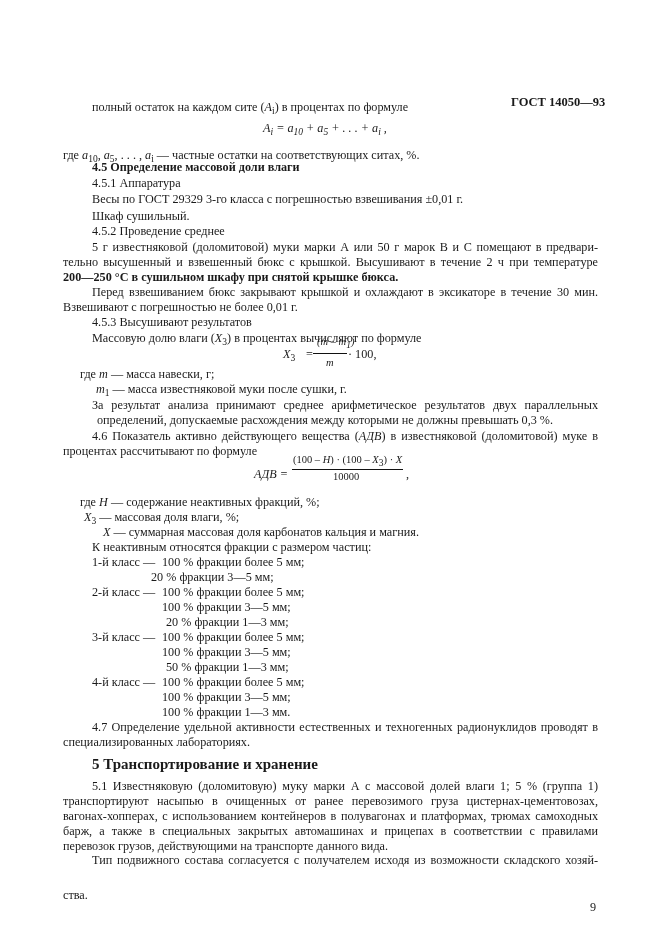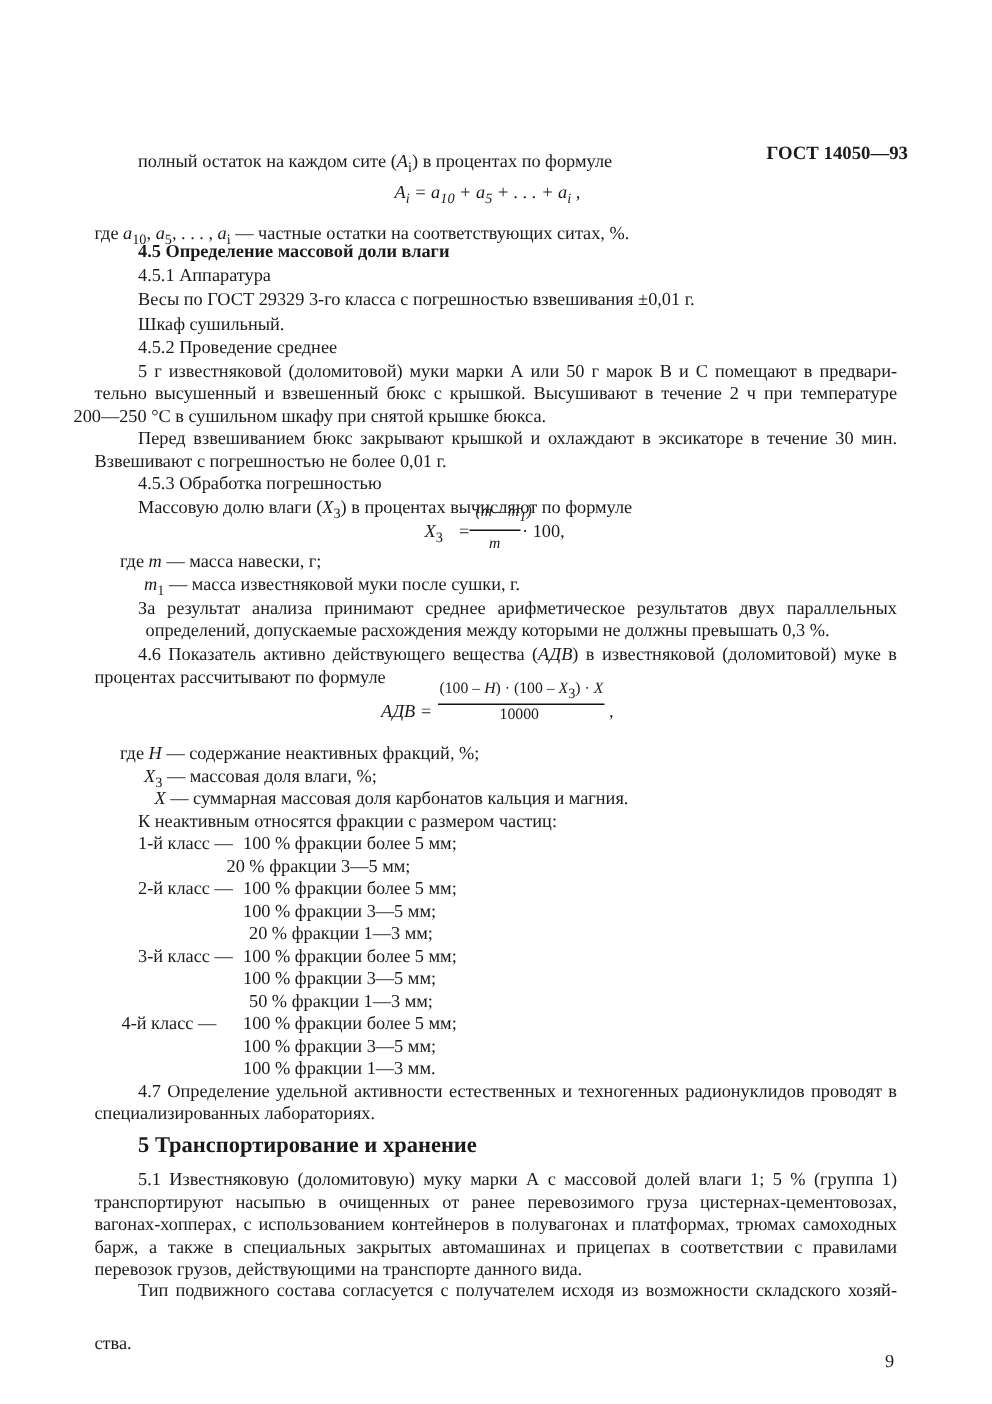--- a/index.html
+++ b/index.html
@@ -25,24 +25,24 @@
 
 <div class="ln" style="left:63px;top:148px;">где <i>a</i><sub class="small">10</sub>, <i>a</i><sub class="small">5</sub>, . . . , <i>a</i><sub class="small">i</sub> <span>— частные остатки на соответствующих ситах, %.</span></div>
 
 <div class="ln bold" style="left:92px;top:160px;">4.5  Определение массовой доли влаги</div>
 <div class="ln" style="left:92px;top:176px;">4.5.1  Аппаратура</div>
 <div class="ln" style="left:92px;top:192px;">Весы по ГОСТ 29329 3-го класса с погрешностью взвешивания ±0,01 г.</div>
 <div class="ln" style="left:92px;top:209px;">Шкаф сушильный.</div>
 <div class="ln" style="left:92px;top:224px;">4.5.2  Проведение среднее</div>
 <div class="ln just" style="left:92px;top:240px;width:506px;">5 г известняковой (доломитовой) муки марки А или 50 г марок В и С помещают в предвари-</div>
 <div class="ln just" style="left:63px;top:255px;width:535px;">тельно высушенный и взвешенный бюкс с крышкой. Высушивают в течение 2 ч при температуре</div>
-<div class="ln" style="left:49px;top:270px;">200—250 °С в сушильном шкафу при снятой крышке бюкса.</div>
+<div class="ln" style="left:63px;top:270px;font-weight:bold;">200—250 °С в сушильном шкафу при снятой крышке бюкса.</div>
 <div class="ln just" style="left:92px;top:285px;width:506px;">Перед взвешиванием бюкс закрывают крышкой и охлаждают в эксикаторе в течение 30 мин.</div>
 <div class="ln" style="left:63px;top:300px;">Взвешивают с погрешностью не более 0,01 г.</div>
-<div class="ln" style="left:92px;top:315px;">4.5.3  Обработка погрешностью</div>
+<div class="ln" style="left:92px;top:315px;">4.5.3  Высушивают результатов</div>
 <div class="ln" style="left:92px;top:331px;"><span>Массовую долю влаги (</span><i>X</i><sub class="small">3</sub><span>) в процентах вычисляют по формуле</span></div>
 
 <div class="ln" style="left:283px;top:347px;">
   <i>X</i><sub class="small">3</sub>
 </div>
 <div class="ln" style="left:306px;top:347px;">=</div>
 <div class="ln small" style="left:317px;top:335px;font-style:italic;font-size:10.5px;"><span>(m – m</span><sub class="small">1</sub>)</div>
 <div class="bar" style="left:313px;top:353px;width:34px;"></div>
 <div class="ln" style="left:326px;top:356px;font-style:italic;font-size:10.5px;">m</div>
 <div class="ln" style="left:348px;top:347px;">· 100,</div>
@@ -56,39 +56,39 @@
 <div class="ln just" style="left:92px;top:429px;width:506px;"><span>4.6  Показатель активно действующего вещества (</span><i>АДВ</i><span>) в известняковой (доломитовой) муке в</span></div>
 <div class="ln" style="left:63px;top:444px;">процентах рассчитывают по формуле</div>
 
 <div class="ln" style="left:254px;top:467px;font-style:italic;">АДВ =</div>
 <div class="ln" style="left:293px;top:453px;font-size:10.5px;">(100 – <i>H</i>) · (100 – <i>X</i><sub class="small">3</sub>) · <i>X</i></div>
 <div class="bar" style="left:292px;top:469px;width:111px;"></div>
 <div class="ln" style="left:333px;top:470px;font-size:10.5px;">10000</div>
 <div class="ln" style="left:406px;top:467px;">,</div>
 
 <div class="ln" style="left:80px;top:495px;">где <i>H</i> <span>— содержание неактивных фракций, %;</span></div>
-<div class="ln" style="left:96px;top:510px;"><i>X</i><sub class="small">3</sub> <span>— массовая доля влаги, %;</span></div>
+<div class="ln" style="left:84px;top:510px;"><i>X</i><sub class="small">3</sub> <span>— массовая доля влаги, %;</span></div>
 <div class="ln" style="left:103px;top:525px;"><i>X</i> <span>— суммарная массовая доля карбонатов кальция и магния.</span></div>
 <div class="ln" style="left:92px;top:540px;">К неактивным относятся фракции с размером частиц:</div>
 
 <div class="ln" style="left:92px;top:555px;">1-й класс —</div>
 <div class="ln" style="left:162px;top:555px;">100 % фракции более 5 мм;</div>
 <div class="ln" style="left:151px;top:570px;">20 % фракции 3—5 мм;</div>
 
 <div class="ln" style="left:92px;top:585px;">2-й класс —</div>
 <div class="ln" style="left:162px;top:585px;">100 % фракции более 5 мм;</div>
 <div class="ln" style="left:162px;top:600px;">100 % фракции 3—5 мм;</div>
 <div class="ln" style="left:166px;top:615px;">20 % фракции 1—3 мм;</div>
 
 <div class="ln" style="left:92px;top:630px;">3-й класс —</div>
 <div class="ln" style="left:162px;top:630px;">100 % фракции более 5 мм;</div>
 <div class="ln" style="left:162px;top:645px;">100 % фракции 3—5 мм;</div>
 <div class="ln" style="left:166px;top:660px;">50 % фракции 1—3 мм;</div>
 
-<div class="ln" style="left:81px;top:675px;">4-й класс —</div>
+<div class="ln" style="left:92px;top:675px;">4-й класс —</div>
 <div class="ln" style="left:162px;top:675px;">100 % фракции более 5 мм;</div>
 <div class="ln" style="left:162px;top:690px;">100 % фракции 3—5 мм;</div>
 <div class="ln" style="left:162px;top:705px;">100 % фракции 1—3 мм.</div>
 
 <div class="ln just" style="left:92px;top:720px;width:506px;">4.7  Определение удельной активности естественных и техногенных радионуклидов проводят в</div>
 <div class="ln" style="left:63px;top:735px;">специализированных лабораториях.</div>
 
 <div class="ln h2" style="left:92px;top:725px;margin-top:32px;">5  Транспортирование и хранение</div>
 
 <div class="ln just" style="left:92px;top:779px;width:506px;">5.1  Известняковую (доломитовую) муку марки А с массовой долей влаги 1; 5 % (группа 1)</div>

